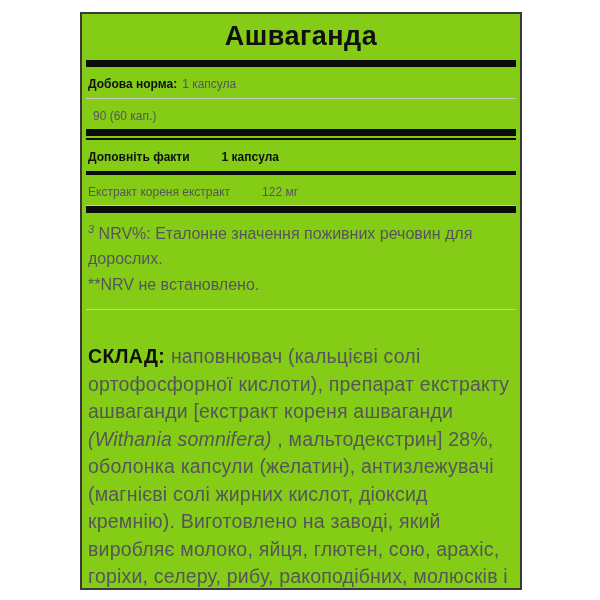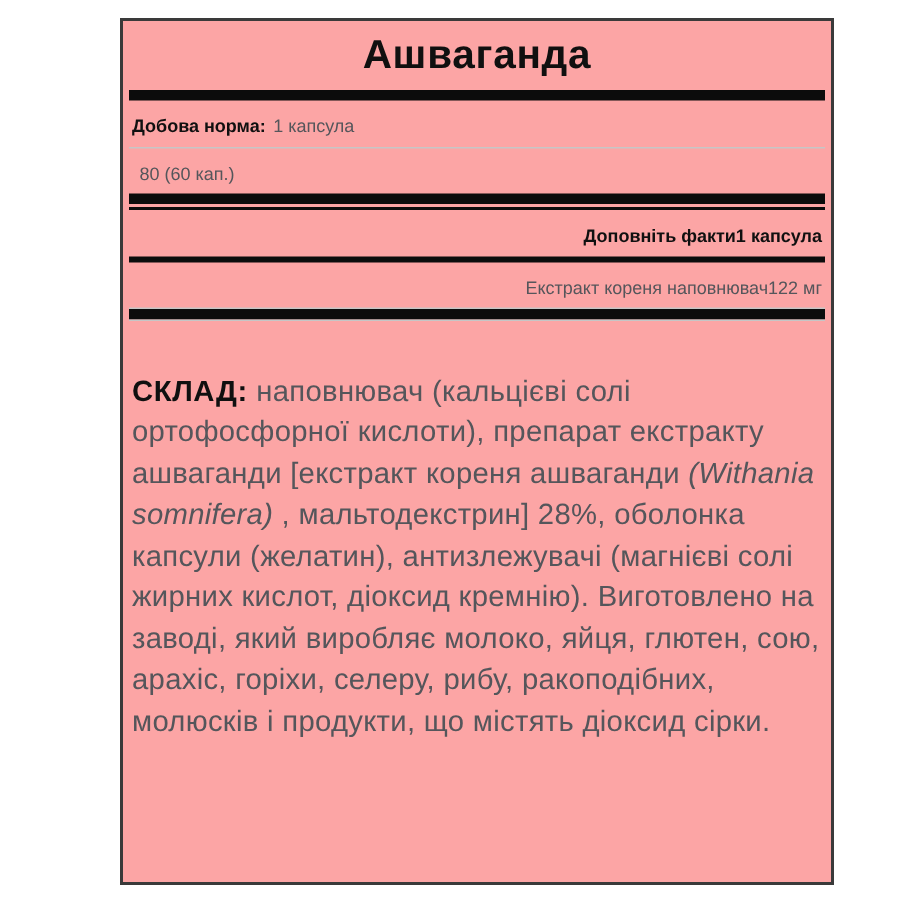--- a/index.html
+++ b/index.html
@@ -7,25 +7,25 @@
     padding: 0;
     width: 600px;
     height: 600px;
     background: #ffffff;
     font-family: "Liberation Sans", sans-serif;
   }
   .panel {
     position: absolute;
     left: 80px;
     top: 12px;
-    width: 476px;
+    width: 442px;
     height: 578px;
     box-sizing: border-box;
     border: 2px solid #3a3a3a;
-    background: #fca5a5;
+    background: #84cc16;
     overflow: hidden;
   }
   .inner { padding: 0 4px; }
   .title {
     text-align: center;
     font-size: 27px;
     font-weight: 700;
     color: #101010;
     letter-spacing: 0.5px;
     padding: 7px 0 8px 0;
@@ -35,21 +35,21 @@
   .rule-thin-dark { height: 2px; background: #0c0c0c; margin: 2px 4px 0 4px; }
   .divider-thin { height: 1px; background: #c6c6c6; margin: 0 4px; }
   .row {
     display: flex;
     justify-content: flex-start;
     align-items: baseline;
     padding: 10px 6px 5px 6px;
     font-size: 12px;
     line-height: 1.3;
   }
-  .row.spread { justify-content: flex-end; }
+  .row.spread { justify-content: flex-start; gap: 32px; }
   .lbl { font-weight: 700; color: #101010; white-space: pre; }
   .val { color: #55565b; margin-left: 5px; }
   .gray { color: #55565b; }
   .bold-right { font-weight: 700; color: #101010; }
   .footnotes {
     padding: 8px 6px 10px 6px;
     font-size: 16px;
     line-height: 1.5;
     color: #55565b;
   }
@@ -77,41 +77,45 @@
   <div class="bar-thick"></div>
 
   <div class="row">
     <span class="lbl">Добова норма:</span>
     <span class="val">1 капсула</span>
   </div>
 
   <div class="divider-thin"></div>
 
   <div class="row">
-    <span class="val">80 (60 кап.)</span>
+    <span class="val">90 (60 кап.)</span>
   </div>
 
   <div class="bar-thick"></div>
   <div class="rule-thin-dark"></div>
 
   <div class="row spread">
     <span class="lbl">Доповніть факти</span>
     <span class="bold-right">1 капсула</span>
   </div>
 
   <div class="bar-medium"></div>
 
   <div class="row spread">
-    <span class="gray">Екстракт кореня наповнювач</span>
+    <span class="gray">Екстракт кореня екстракт</span>
     <span class="gray">122 мг</span>
   </div>
 
   <div class="divider-thin"></div>
 
 
   <div class="bar-thick"></div>
 
+  <div class="footnotes">
+    <div class="footnote-line"><sup>3</sup><span> NRV%: Еталонне значення поживних речовин для дорослих.</span></div>
+    <div class="footnote-line"><span>**NRV не встановлено.</span></div>
+  </div>
 
   <div class="divider-thin"></div>
 
   <p class="composition"><span class="lbl">СКЛАД:</span><span> наповнювач (кальцієві солі ортофосфорної кислоти), препарат екстракту ашваганди [екстракт кореня ашваганди </span><em>(Withania somnifera)</em><span> , мальтодекстрин] 28%, оболонка капсули (желатин), антизлежувачі (магнієві солі жирних кислот, діоксид кремнію). Виготовлено на заводі, який виробляє молоко, яйця, глютен, сою, арахіс, горіхи, селеру, рибу, ракоподібних, молюсків і продукти, що містять діоксид сірки.</span></p>
 
 </div>
 
 </body></html>

